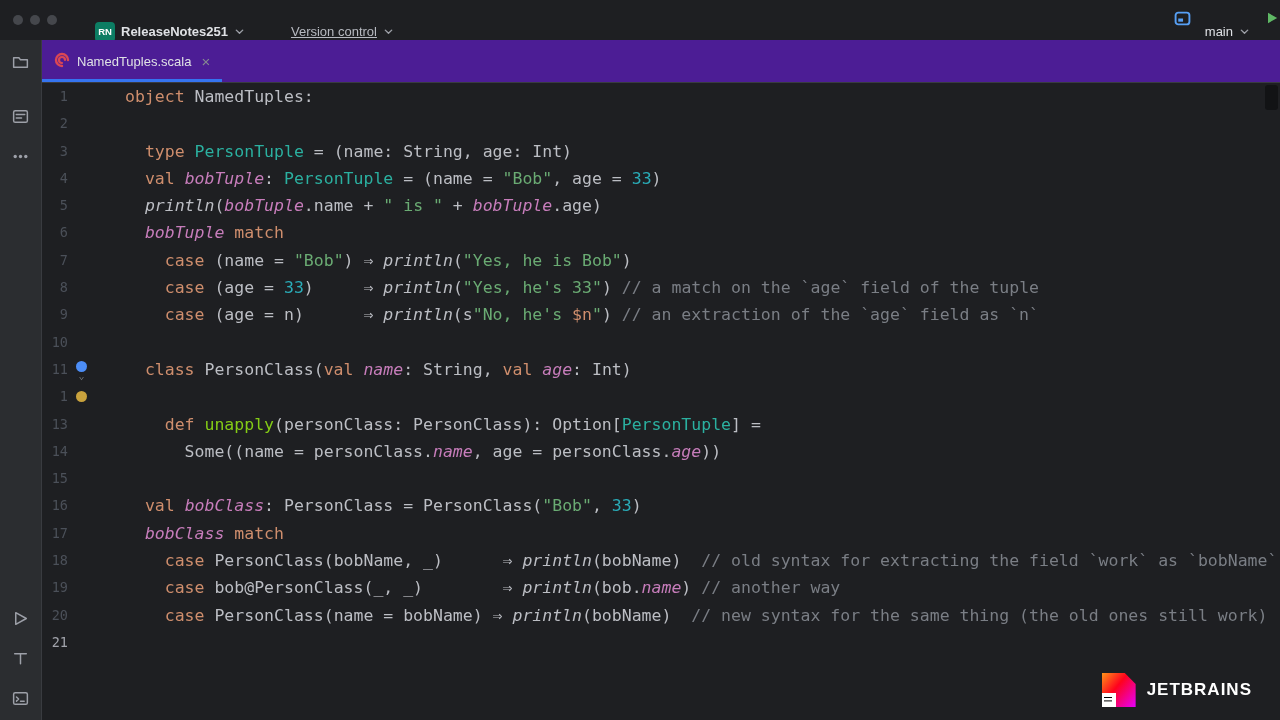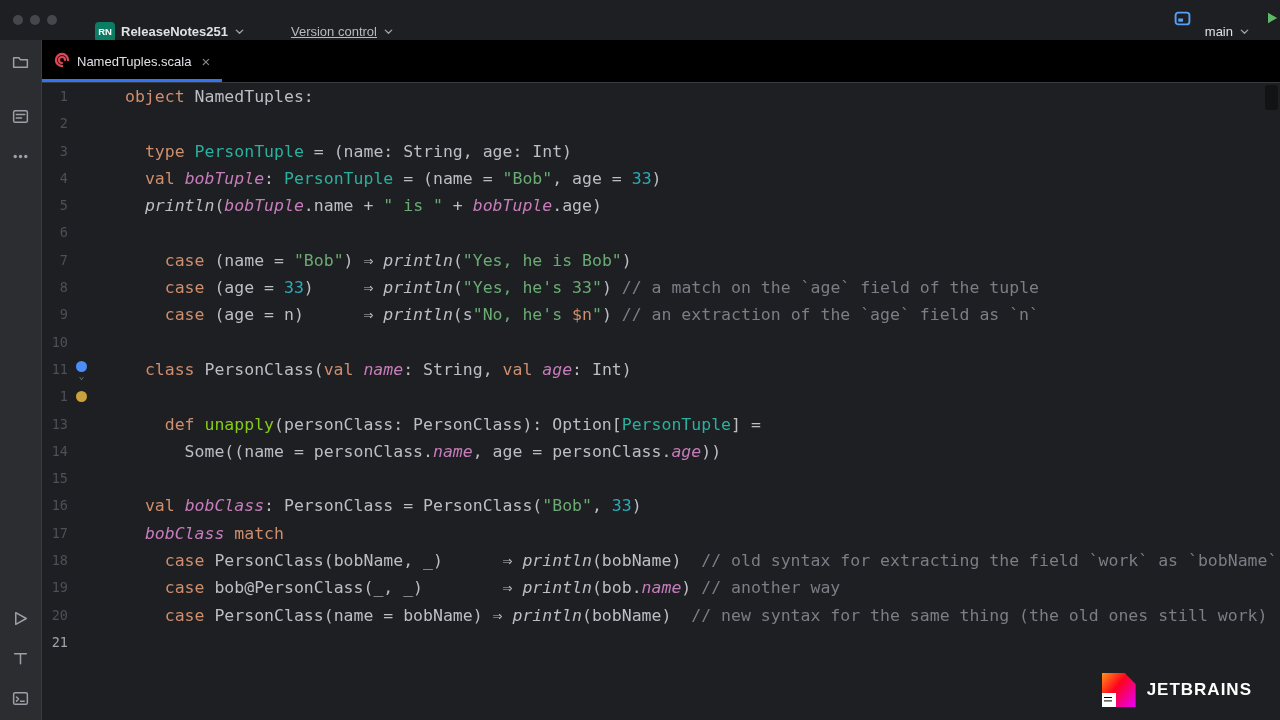--- a/index.html
+++ b/index.html
@@ -27,21 +27,21 @@
   .ic-top1 { margin-top:12px; }
   .ic-gap  { margin-top:34px; }
   .ic-gap2 { margin-top:20px; }
   .ic-bottom { margin-top:auto; }
   .ic-b { margin-top:20px; }
   .ic-last { margin-bottom:12px; }
 
   .content { flex:1; display:flex; flex-direction:column; min-width:0; }
 
   
-  .tabbar { height:43px; background:#000000; border-bottom:1px solid #393B40;
+  .tabbar { height:43px; background:#4c1d95; border-bottom:1px solid #393B40;
             display:flex; align-items:stretch; }
   .tab { display:flex; align-items:center; gap:7px; padding:0 12px; position:relative;
          color:#DFE1E5; font-size:13px; }
   .tab.active::after { content:''; position:absolute; left:0; right:0; bottom:0; height:3px; background:#3574F0; }
   .tab .close { color:#868A91; font-size:15px; line-height:1; margin-left:3px; }
 
   
   .editor { flex:1; background:#1E1F22; position:relative; overflow:hidden;
             font-family:"DejaVu Sans Mono", monospace; font-size:16.5px; }
   .line { display:flex; height:27.3px; line-height:27.3px; white-space:pre; }
@@ -189,21 +189,21 @@
         </div>
       </div>
 
       <div class="editor">
         <div>
             <div class="line"><span class="lnum">1</span><span class="gslot"></span><span class="code"><span class="sg-kw">object</span><span class="sg-pl"> NamedTuples:</span></span></div>
             <div class="line"><span class="lnum">2</span><span class="gslot"></span><span class="code"></span></div>
             <div class="line"><span class="lnum">3</span><span class="gslot"></span><span class="code"><span class="sg-pl">  </span><span class="sg-kw">type</span><span class="sg-pl"> </span><span class="sg-ty">PersonTuple</span><span class="sg-pl"> = (name: String, age: Int)</span></span></div>
             <div class="line"><span class="lnum">4</span><span class="gslot"></span><span class="code"><span class="sg-pl">  </span><span class="sg-kw">val</span><span class="sg-pl"> </span><span class="sg-vr">bobTuple</span><span class="sg-pl">: </span><span class="sg-ty">PersonTuple</span><span class="sg-pl"> = (name = </span><span class="sg-st">"Bob"</span><span class="sg-pl">, age = </span><span class="sg-nu">33</span><span class="sg-pl">)</span></span></div>
             <div class="line"><span class="lnum">5</span><span class="gslot"></span><span class="code"><span class="sg-pl">  </span><span class="sg-fn">println</span><span class="sg-pl">(</span><span class="sg-vr">bobTuple</span><span class="sg-pl">.name + </span><span class="sg-st">" is "</span><span class="sg-pl"> + </span><span class="sg-vr">bobTuple</span><span class="sg-pl">.age)</span></span></div>
-            <div class="line"><span class="lnum">6</span><span class="gslot"></span></div>
+            <div class="line"><span class="lnum">6</span><span class="gslot"></span><span class="code"><span class="sg-pl">  </span><span class="sg-vr">bobTuple</span><span class="sg-pl"> </span><span class="sg-kw">match</span></span></div>
             <div class="line"><span class="lnum">7</span><span class="gslot"></span><span class="code"><span class="sg-pl">    </span><span class="sg-kw">case</span><span class="sg-pl"> (name = </span><span class="sg-st">"Bob"</span><span class="sg-pl">) ⇒ </span><span class="sg-fn">println</span><span class="sg-pl">(</span><span class="sg-st">"Yes, he is Bob"</span><span class="sg-pl">)</span></span></div>
             <div class="line"><span class="lnum">8</span><span class="gslot"></span><span class="code"><span class="sg-pl">    </span><span class="sg-kw">case</span><span class="sg-pl"> (age = </span><span class="sg-nu">33</span><span class="sg-pl">)     ⇒ </span><span class="sg-fn">println</span><span class="sg-pl">(</span><span class="sg-st">"Yes, he's 33"</span><span class="sg-pl">) </span><span class="sg-cm">// a match on the `age` field of the tuple</span></span></div>
             <div class="line"><span class="lnum">9</span><span class="gslot"></span><span class="code"><span class="sg-pl">    </span><span class="sg-kw">case</span><span class="sg-pl"> (age = n)      ⇒ </span><span class="sg-fn">println</span><span class="sg-pl">(s</span><span class="sg-st">"No, he's </span><span class="sg-ip">$n</span><span class="sg-st">"</span><span class="sg-pl">) </span><span class="sg-cm">// an extraction of the `age` field as `n`</span></span></div>
             <div class="line"><span class="lnum">10</span><span class="gslot"></span><span class="code"></span></div>
             <div class="line"><span class="lnum">11</span><span class="gslot"><span class="gic gic-class"><i class="gdot"></i><i class="gchev">⌄</i></span></span><span class="code"><span class="sg-pl">  </span><span class="sg-kw">class</span><span class="sg-pl"> PersonClass(</span><span class="sg-kw">val</span><span class="sg-pl"> </span><span class="sg-fd">name</span><span class="sg-pl">: String, </span><span class="sg-kw">val</span><span class="sg-pl"> </span><span class="sg-fd">age</span><span class="sg-pl">: Int)</span></span></div>
             <div class="line"><span class="lnum">1</span><span class="gslot"><span class="gic gic-object"><i class="gdot"></i></span></span></div>
             <div class="line"><span class="lnum">13</span><span class="gslot"></span><span class="code"><span class="sg-pl">    </span><span class="sg-kw">def</span><span class="sg-pl"> </span><span class="sg-dc">unapply</span><span class="sg-pl">(personClass: PersonClass): Option[</span><span class="sg-ty">PersonTuple</span><span class="sg-pl">] =</span></span></div>
             <div class="line"><span class="lnum">14</span><span class="gslot"></span><span class="code"><span class="sg-pl">      Some((name = personClass.</span><span class="sg-fd">name</span><span class="sg-pl">, age = personClass.</span><span class="sg-fd">age</span><span class="sg-pl">))</span></span></div>
             <div class="line"><span class="lnum">15</span><span class="gslot"></span><span class="code"></span></div>
             <div class="line"><span class="lnum">16</span><span class="gslot"></span><span class="code"><span class="sg-pl">  </span><span class="sg-kw">val</span><span class="sg-pl"> </span><span class="sg-vr">bobClass</span><span class="sg-pl">: PersonClass = PersonClass(</span><span class="sg-st">"Bob"</span><span class="sg-pl">, </span><span class="sg-nu">33</span><span class="sg-pl">)</span></span></div>

